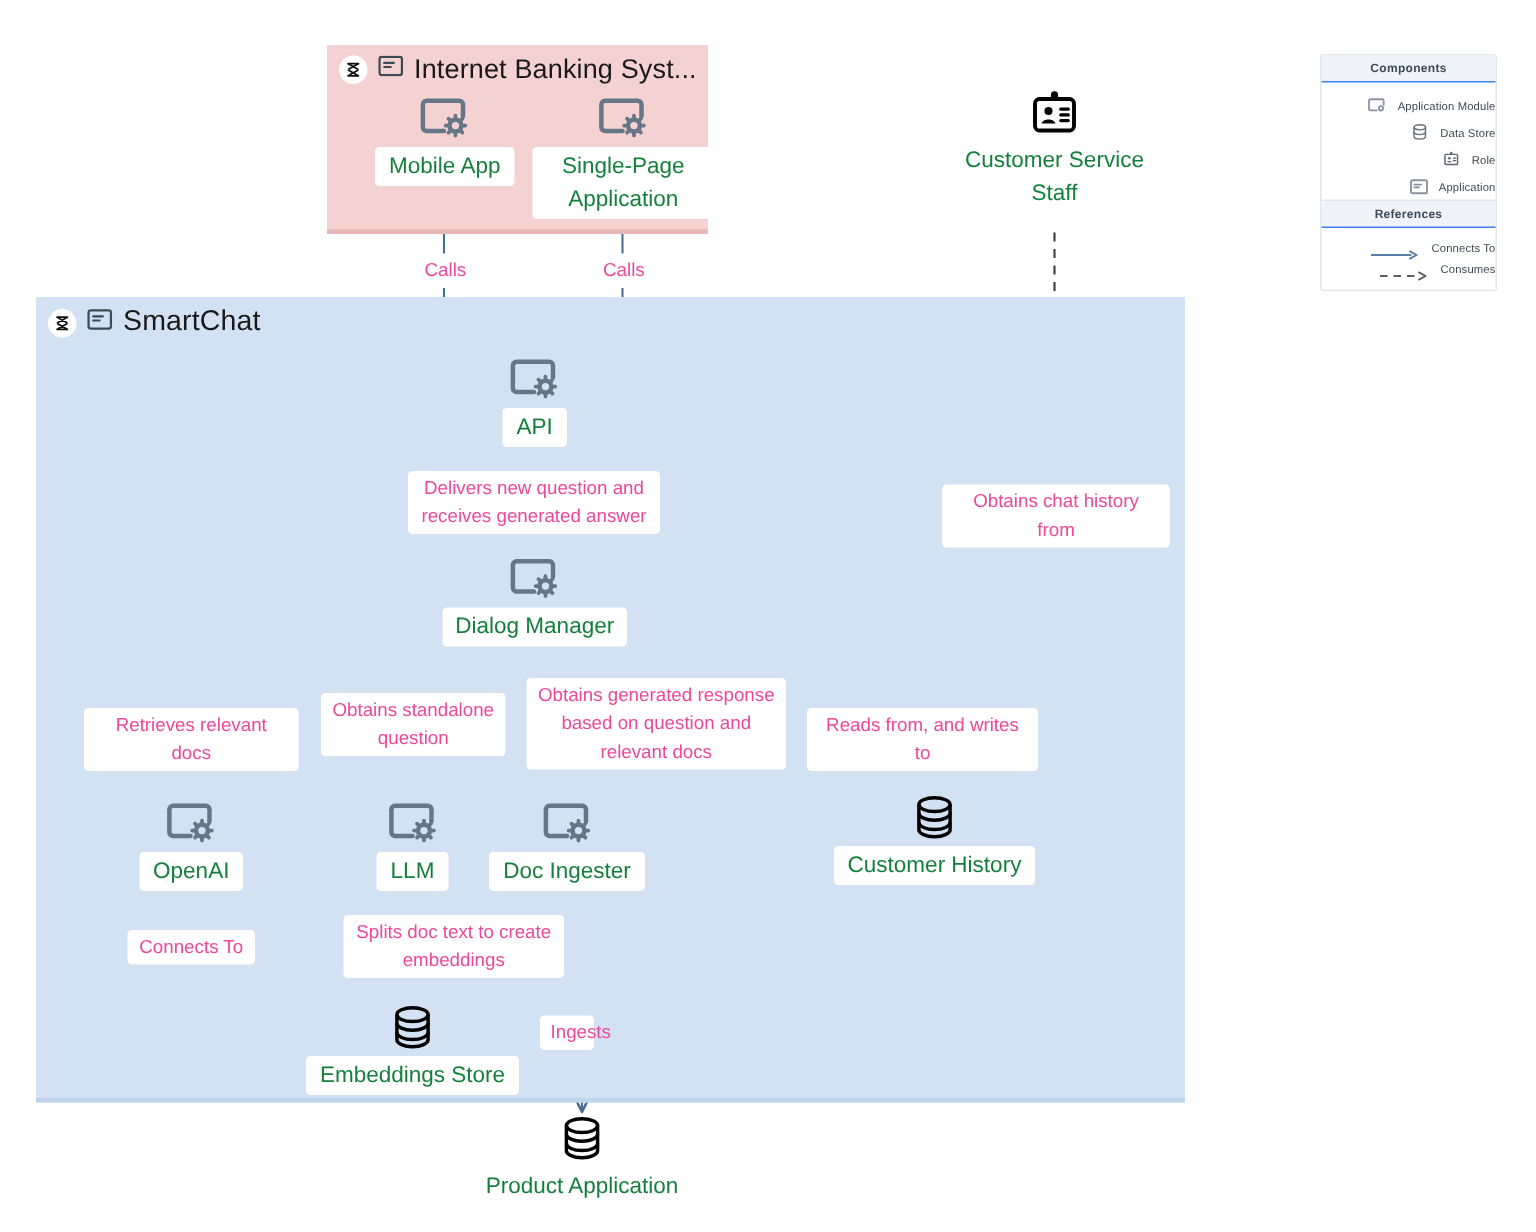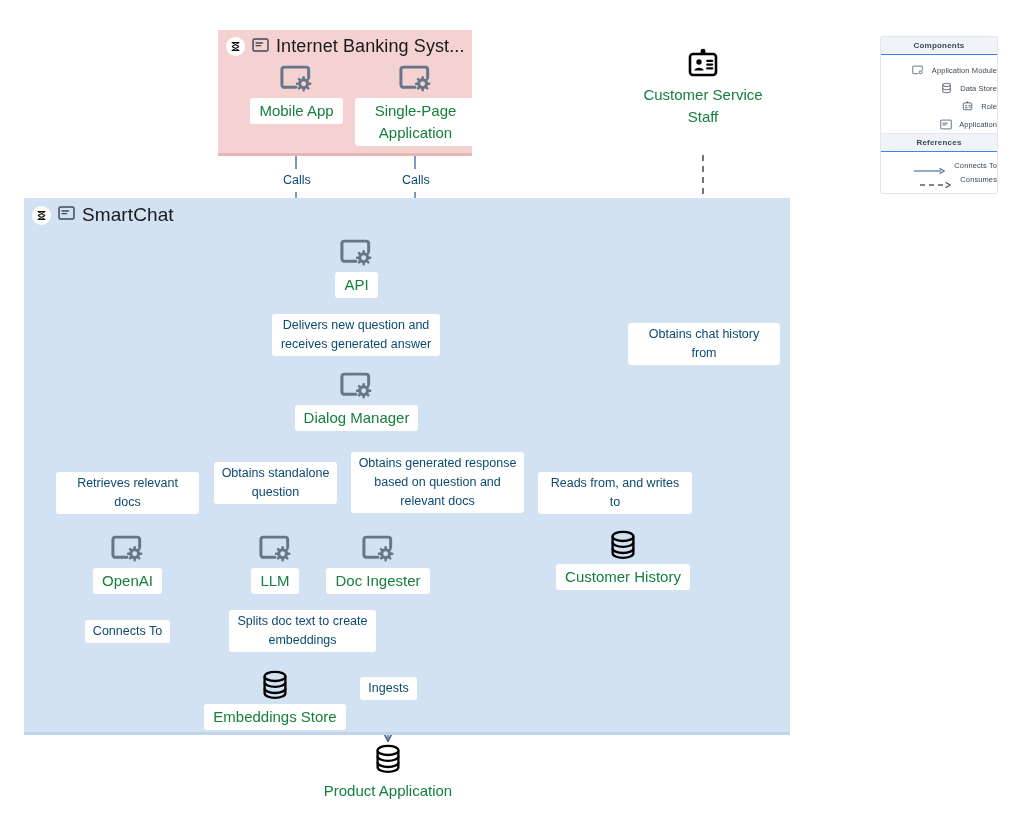--- a/index.html
+++ b/index.html
@@ -39,21 +39,21 @@
     background:#fff;border-radius:3px;padding:2px 9px;margin-top:2px;
     font-size:15px;line-height:1.45;color:#15803d;text-align:center;white-space:nowrap;
   }
   .node .lbl.wrap{white-space:normal;width:104px;}
   .node.plain .lbl{background:transparent;padding:2px 0;}
   .node.plain .lbl.wrap{width:150px;}
 
   
   .elabel{
     position:absolute;background:#fff;border-radius:3px;
-    font-size:12.5px;line-height:19px;color:#0c4a6e;
+    font-size:12.5px;line-height:19px;color:#ec4899;
     padding:2px 7px;text-align:center;box-sizing:border-box;
   }
 
   
   .legend{position:absolute;width:118px;}
   .legend .box{background:#fff;border:1px solid #e3e6ea;border-radius:2px;}
   .legend .hd{
     background:#f0f3f7;border-bottom:1px solid #3b82f6;
     font-size:8px;font-weight:bold;color:#3b4a5a;text-align:center;padding:4px 0;letter-spacing:.2px;
   }
@@ -172,21 +172,21 @@
           <path d="M4.5,2.2 L27,2.2 A2.6,2.6 0 0 1 29.6,4.8 L29.6,13
                    M4.5,2.2 A2.6,2.6 0 0 0 1.9,4.8 L1.9,20.5 A2.6,2.6 0 0 0 4.5,23.1 L16.5,23.1" fill="none" stroke="#667587" stroke-width="3.1" stroke-linecap="round" stroke-linejoin="round"></path>
           <circle cx="24.4" cy="19.4" r="4.1" fill="none" stroke="#667587" stroke-width="3.1"></circle>
           <path d="M24.4,12.6 L24.4,14.2 M24.4,24.6 L24.4,26.2 M17.6,19.4 L19.2,19.4 M29.6,19.4 L31.2,19.4
                    M19.6,14.6 L20.7,15.7 M28.1,23.1 L29.2,24.2 M19.6,24.2 L20.7,23.1 M28.1,15.7 L29.2,14.6" stroke="#667587" stroke-width="2.6" stroke-linecap="round"></path>
         </svg>
       </span>
       <span class="lbl wrap">Single-Page Application</span>
     </div>
 
-    <div class="node plain" style="left:628px;top:46px;width:150px;">
+    <div class="node plain" style="left:628px;top:58px;width:150px;">
       <span class="ico">
         <svg width="34" height="31" viewBox="0 0 34 31" aria-hidden="true">
           <path d="M14.6,3.2 L14.6,6.0 L19.4,6.0 L19.4,3.2 A2.4,2.4 0 0 0 14.6,3.2 Z" fill="#000"></path>
           <rect x="4" y="6" width="26" height="21" rx="3" fill="none" stroke="#000" stroke-width="2.6"></rect>
           <circle cx="13" cy="14" r="2.7" fill="#000"></circle>
           <path d="M8.3,22.4 C9.2,18.7 16.8,18.7 17.7,22.4 Z" fill="#000"></path>
           <path d="M21.2,12.8 L26.2,12.8 M21.2,16.6 L26.2,16.6 M21.2,20.4 L26.2,20.4" stroke="#000" stroke-width="2.2" stroke-linecap="round"></path>
         </svg>
       </span>
       <span class="lbl wrap">Customer Service Staff</span>
@@ -296,21 +296,21 @@
     <div class="elabel" style="left:276px;top:169px;width:41px;">Calls</div>
     <div class="elabel" style="left:395px;top:169px;width:41px;">Calls</div>
     <div class="elabel" style="left:272px;top:314px;width:168px;">Delivers new question and receives generated answer</div>
     <div class="elabel" style="left:628px;top:323px;width:152px;">Obtains chat history from</div>
     <div class="elabel" style="left:56px;top:472px;width:143px;">Retrieves relevant docs</div>
     <div class="elabel" style="left:214px;top:462px;width:123px;">Obtains standalone question</div>
     <div class="elabel" style="left:351px;top:452px;width:173px;">Obtains generated response based on question and relevant docs</div>
     <div class="elabel" style="left:538px;top:472px;width:154px;">Reads from, and writes to</div>
     <div class="elabel" style="left:85px;top:620px;width:85px;">Connects To</div>
     <div class="elabel" style="left:229px;top:610px;width:147px;">Splits doc text to create embeddings</div>
-    <div class="elabel" style="left:360px;top:677px;width:57px;">Ingests</div>
+    <div class="elabel" style="left:360px;top:677px;width:36px;">Ingests</div>
 
     <div class="legend" style="left:880px;top:36px;">
       <div class="box">
         <div class="hd">Components</div>
         <div class="rows">
           <div class="row">
             <span class="ic">
               <svg width="12" height="11" viewBox="0 0 34 29" aria-hidden="true">
                 <path d="M4.5,2.2 L27,2.2 A2.6,2.6 0 0 1 29.6,4.8 L29.6,13
                          M4.5,2.2 A2.6,2.6 0 0 0 1.9,4.8 L1.9,20.5 A2.6,2.6 0 0 0 4.5,23.1 L16.5,23.1" fill="none" stroke="#8a94a1" stroke-width="3.4" stroke-linecap="round" stroke-linejoin="round"></path>

